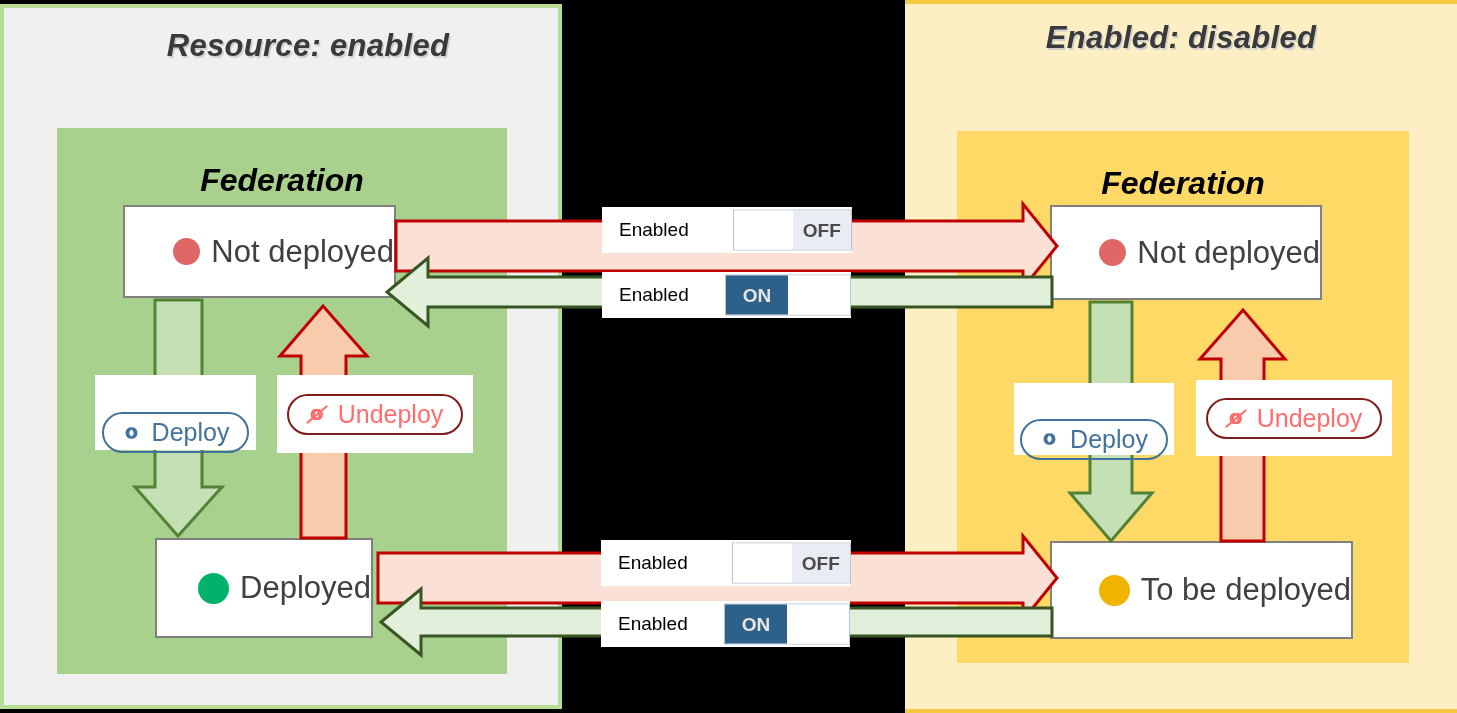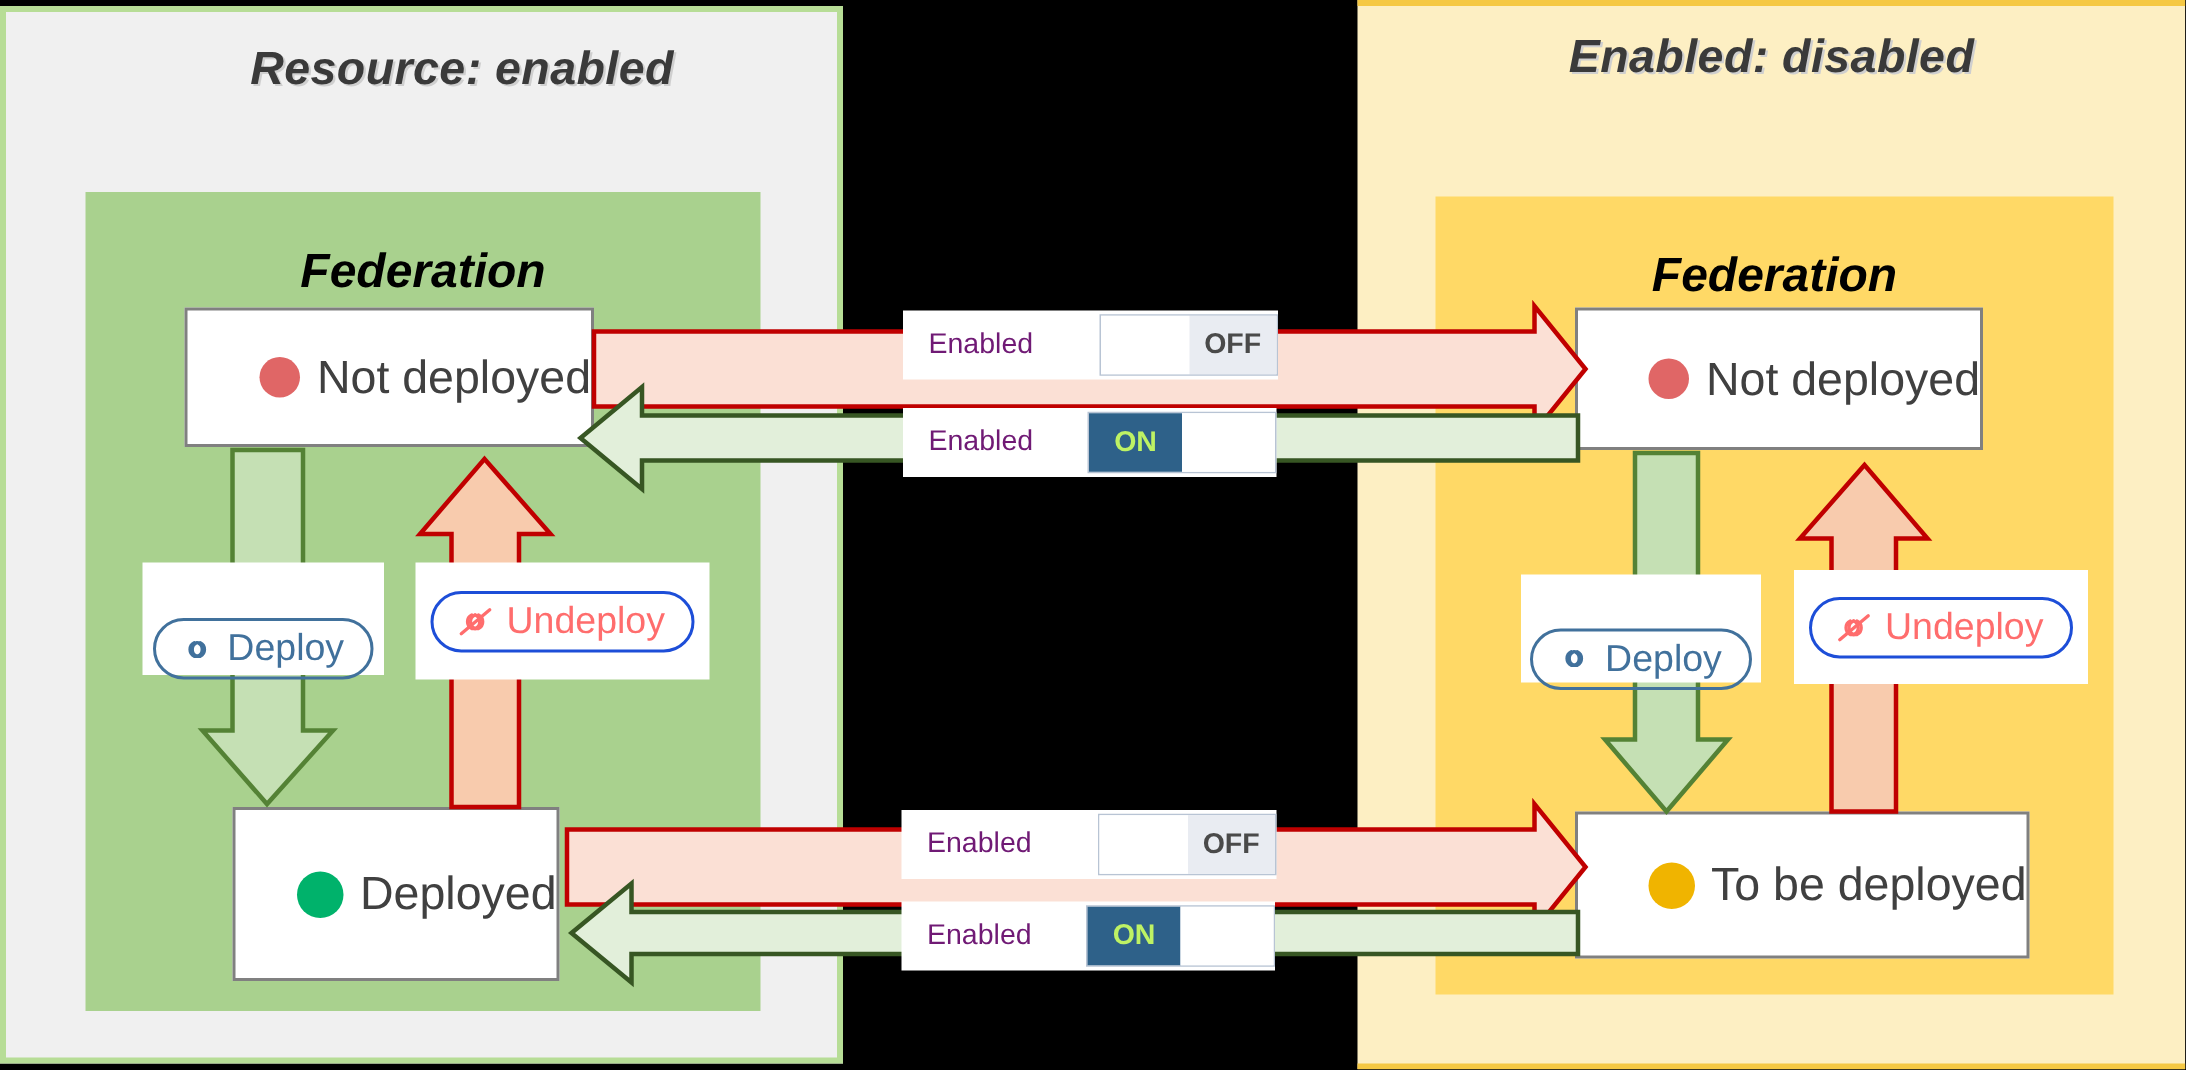--- a/index.html
+++ b/index.html
@@ -21,48 +21,48 @@
   .fed-title{position:absolute;width:100%;text-align:center;font-style:italic;font-weight:bold;
     font-size:32px;color:#000;top:34px;}
 
   
   .state-box{position:absolute;box-sizing:border-box;background:#FFFFFF;border:2px solid #808080;
     display:flex;align-items:center;justify-content:flex-end;}
   .dot{display:inline-block;border-radius:50%;flex:0 0 auto;}
   .state-label{font-size:31px;color:#404040;margin-left:11px;white-space:nowrap;}
 
   #box-ln{left:123px;top:205px;width:273px;height:93px;padding-left:20px;}
-  #box-ld{left:155px;top:538px;width:218px;height:116px;padding-left:22px;}
+  #box-ld{left:155px;top:538px;width:218px;height:100px;padding-left:22px;}
   #box-rn{left:1050px;top:205px;width:272px;height:95px;padding-left:20px;}
   #box-rd{left:1050px;top:541px;width:303px;height:98px;padding-left:20px;}
 
   
   .pillwrap{position:absolute;background:#FFFFFF;display:flex;align-items:center;justify-content:center;}
   .pill{box-sizing:border-box;border-radius:999px;display:flex;align-items:center;gap:7px;
     padding:6px 18px 6px 14px;background:transparent;}
   .pill.deploy{border:2px solid #41719C;color:#41719C;margin-top:40px;}
-  .pill.undeploy{border:2px solid #1d4ed8;color:#FF6D6D;}
+  .pill.undeploy{border:2px solid #7f1d1d;color:#FF6D6D;}
   .pill-text{font-size:25px;line-height:1;}
   .ico{flex:0 0 auto;display:block;}
 
   #wrap-ld{left:95px;top:375px;width:161px;height:75px;}
   #wrap-lu{left:277px;top:375px;width:196px;height:78px;}
   #wrap-rd{left:1014px;top:383px;width:160px;height:72px;}
   #wrap-ru{left:1196px;top:380px;width:196px;height:76px;}
 
   
   .toggle{position:absolute;box-sizing:border-box;background:#FFFFFF;display:flex;align-items:center;
     padding-left:17px;z-index:40;}
-  .toggle-label{font-size:19px;color:#701a75;}
+  .toggle-label{font-size:19px;color:#000000;}
   .sw{position:absolute;right:0px;top:50%;transform:translateY(-50%);display:flex;align-items:center;
     box-sizing:border-box;border:1px solid #B8C4D4;}
   .sw .half{display:flex;align-items:center;justify-content:center;font-size:19px;font-weight:bold;height:100%;box-sizing:border-box;}
   .sw.off .knob{background:#FFFFFF;}
   .sw.off .txt{background:#E9ECF2;color:#4A4A4A;}
-  .sw.on  .txt{background:#2E6189;color:#bef264;}
+  .sw.on  .txt{background:#2E6189;color:#e5e5e5;}
   .sw.on  .knob{background:#FFFFFF;}
 
   #tg-t1{left:602px;top:207px;width:250px;height:46px;}
   #tg-t2{left:602px;top:272px;width:249px;height:46px;}
   #tg-b1{left:601px;top:540px;width:250px;height:46px;}
   #tg-b2{left:601px;top:601px;width:249px;height:46px;}
 
   
   svg.arrows{position:absolute;left:0;top:0;width:1457px;height:713px;pointer-events:none;z-index:10;}
   .ar-red{fill:#FBE0D5;stroke:#C00000;stroke-width:3;}

